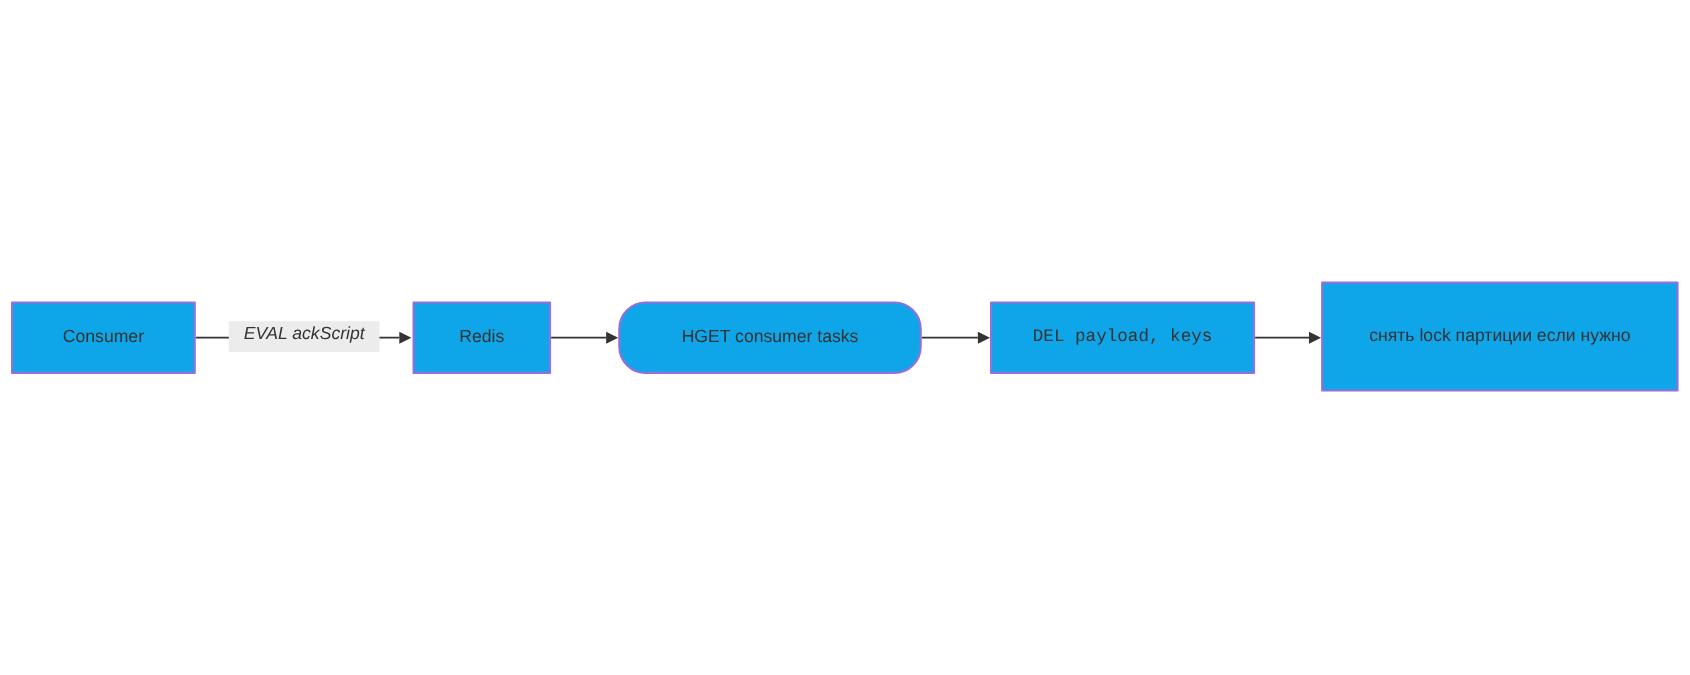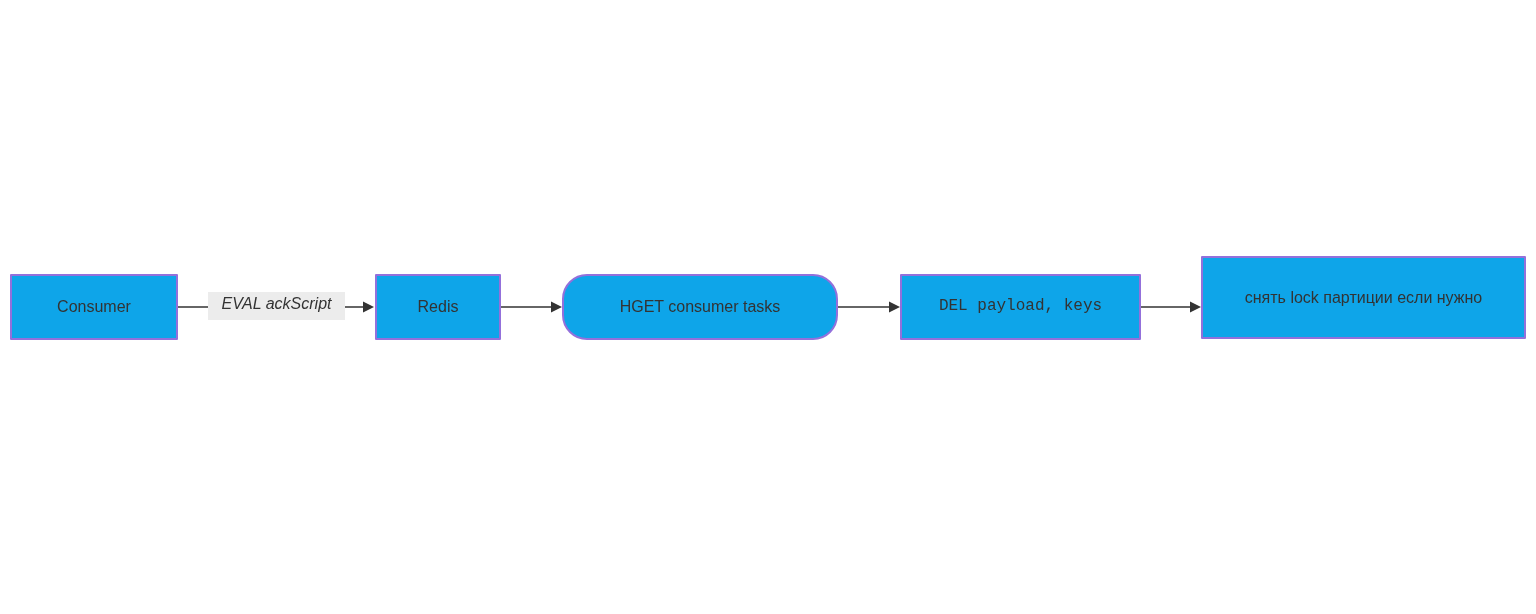--- a/index.html
+++ b/index.html
@@ -53,21 +53,21 @@
     text-align: center;
     white-space: nowrap;
     box-sizing: border-box;
     font-style: italic;
   }
   
   #node-consumer   { left: 10px;   top: 274px; width: 168px; height: 66px; }
   #node-redis      { left: 375px;  top: 274px; width: 126px; height: 66px; }
   #node-hget       { left: 562px;  top: 274px; width: 276px; height: 66px; border-radius: 25px; }
   #node-del        { left: 900px;  top: 274px; width: 241px; height: 66px; font-family: Liberation Mono, monospace; }
-  #node-unlock     { left: 1201px; top: 256px; width: 325px; height: 83px; padding: 6px 24px; }
+  #node-unlock     { left: 1201px; top: 256px; width: 325px; height: 100px; padding: 6px 24px; }
 
   #edge-label-eval { left: 208px;  top: 292px; width: 137px; height: 28px; }
 
   svg.edges {
     position: absolute;
     left: 0;
     top: 0;
     width: 1536px;
     height: 614px;
     pointer-events: none;

